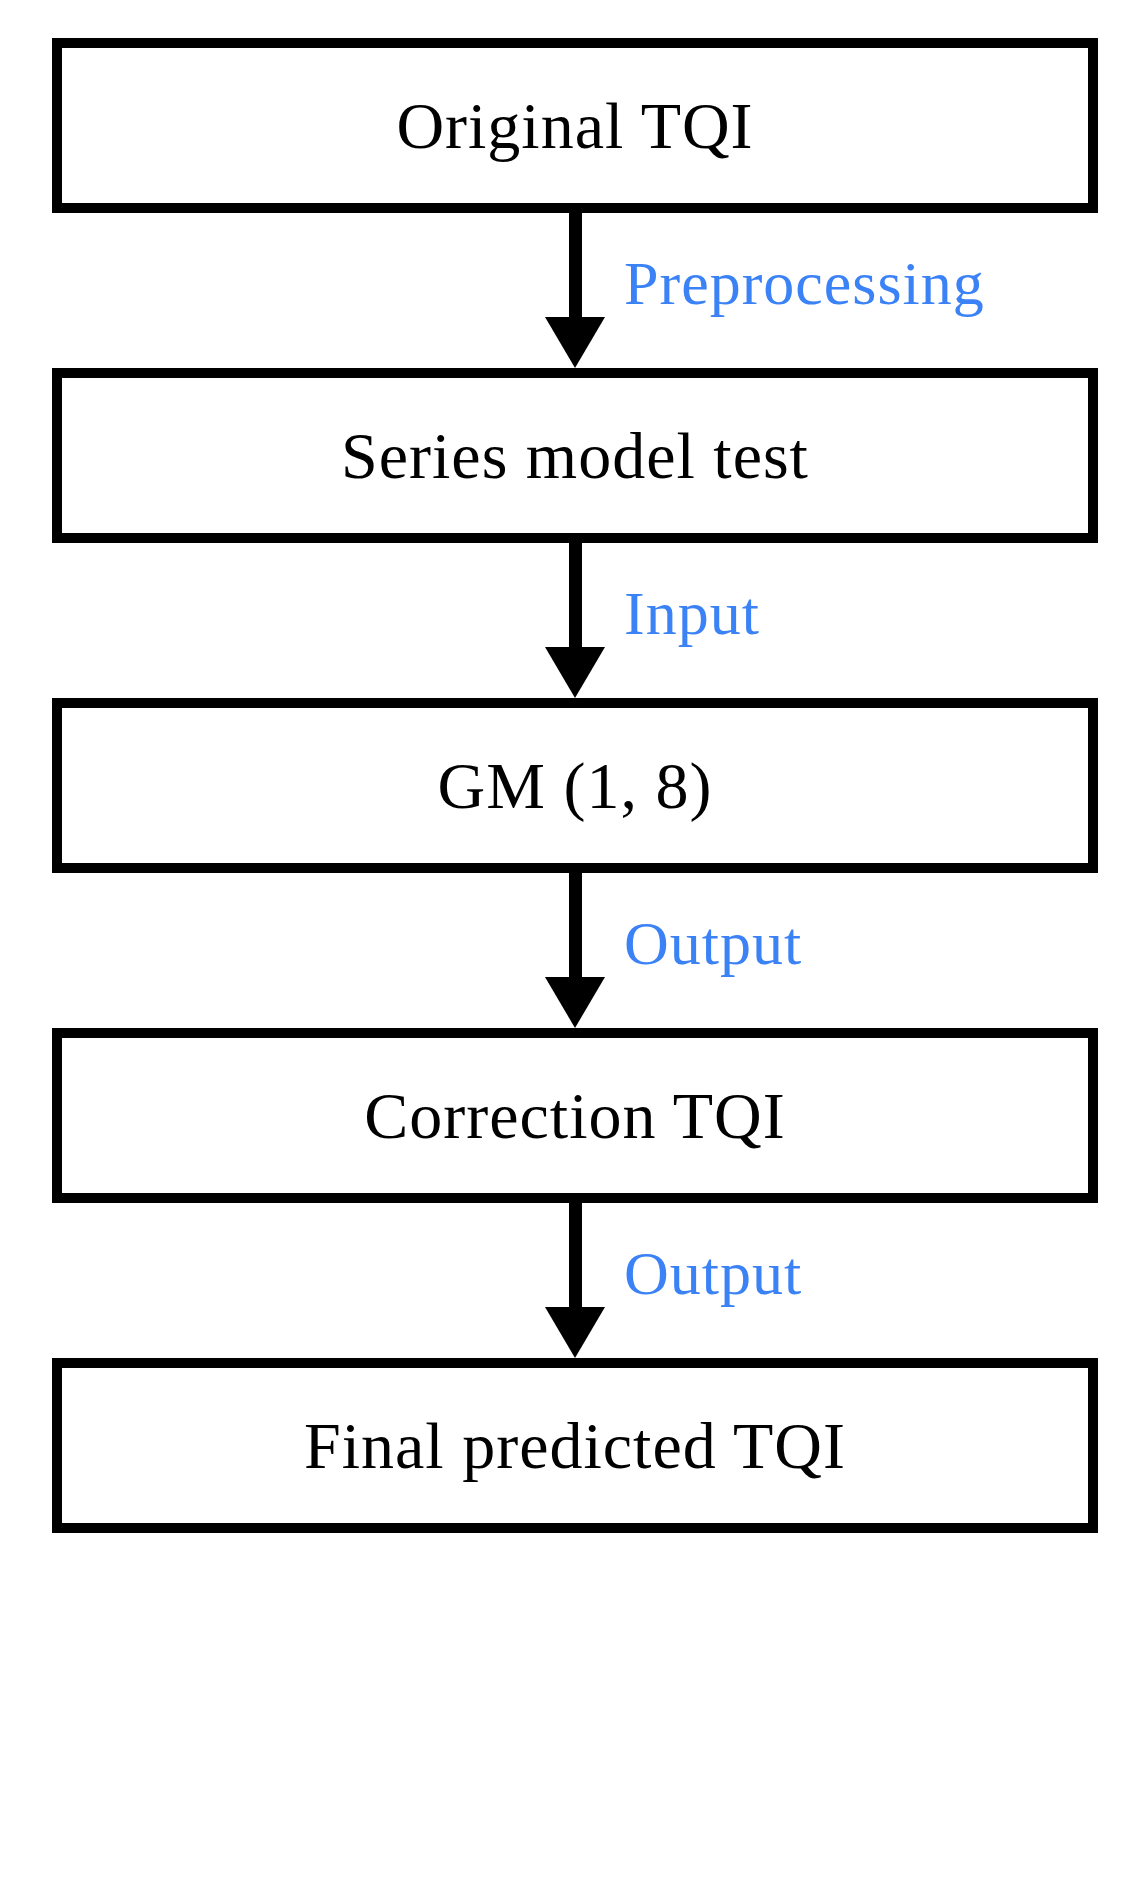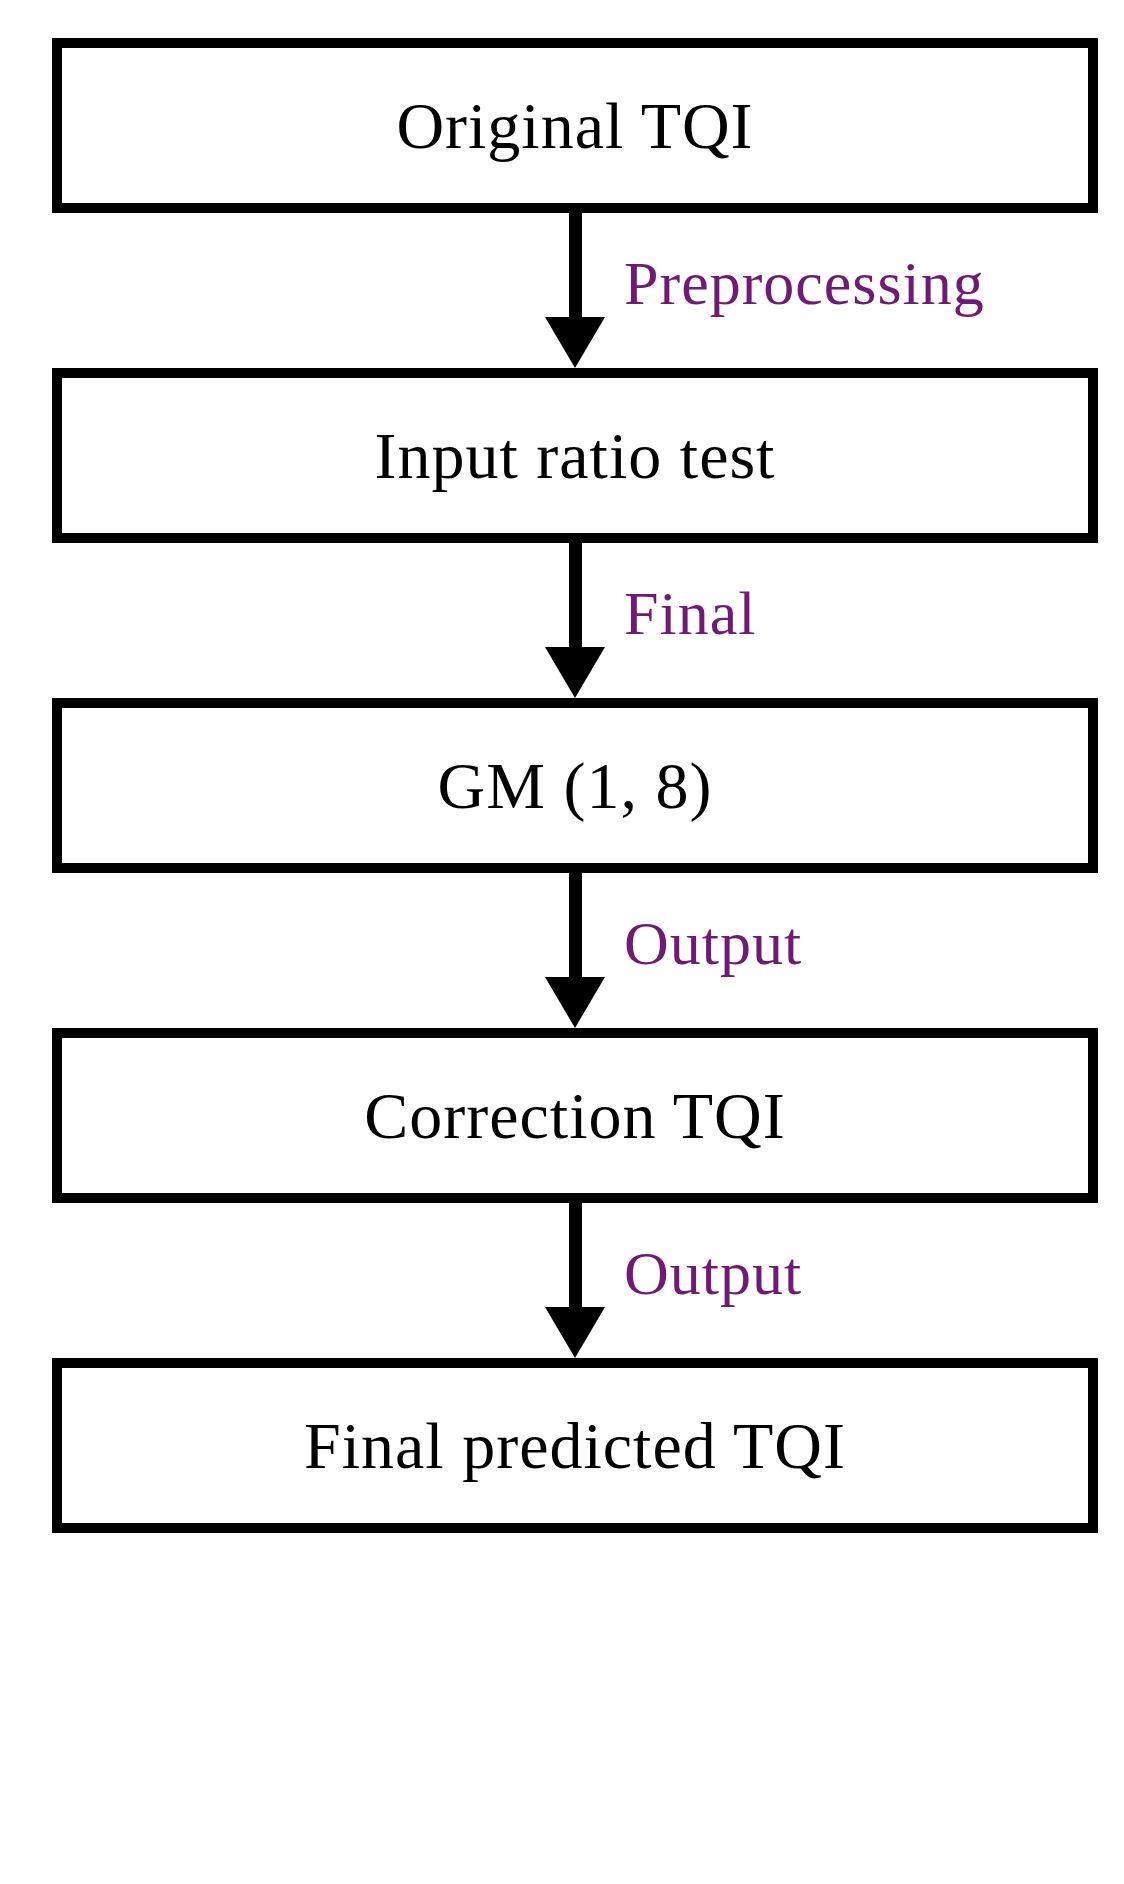--- a/index.html
+++ b/index.html
@@ -65,21 +65,21 @@
     border-top: 51px solid #000000;
   }
 
   .edge-label {
     position: absolute;
     left: 612px;
     top: 50%;
     transform: translateY(-60%);
     font-size: 62px;
     letter-spacing: 1px;
-    color: #701a75;
+    color: #3b82f6;
     white-space: nowrap;
   }
 </style>
 </head>
 <body>
 
 <div class="flowchart">
 
   <div class="node-box">
     <span class="node-label">Original TQI</span>
@@ -87,29 +87,29 @@
 
   <div class="connector">
     <div class="arrow">
       <div class="arrow-stem"></div>
       <div class="arrow-head"></div>
     </div>
     <span class="edge-label">Preprocessing</span>
   </div>
 
   <div class="node-box">
-    <span class="node-label">Input ratio test</span>
+    <span class="node-label">Series model test</span>
   </div>
 
   <div class="connector">
     <div class="arrow">
       <div class="arrow-stem"></div>
       <div class="arrow-head"></div>
     </div>
-    <span class="edge-label">Final</span>
+    <span class="edge-label">Input</span>
   </div>
 
   <div class="node-box">
     <span class="node-label">GM (1, 8)</span>
   </div>
 
   <div class="connector">
     <div class="arrow">
       <div class="arrow-stem"></div>
       <div class="arrow-head"></div>

